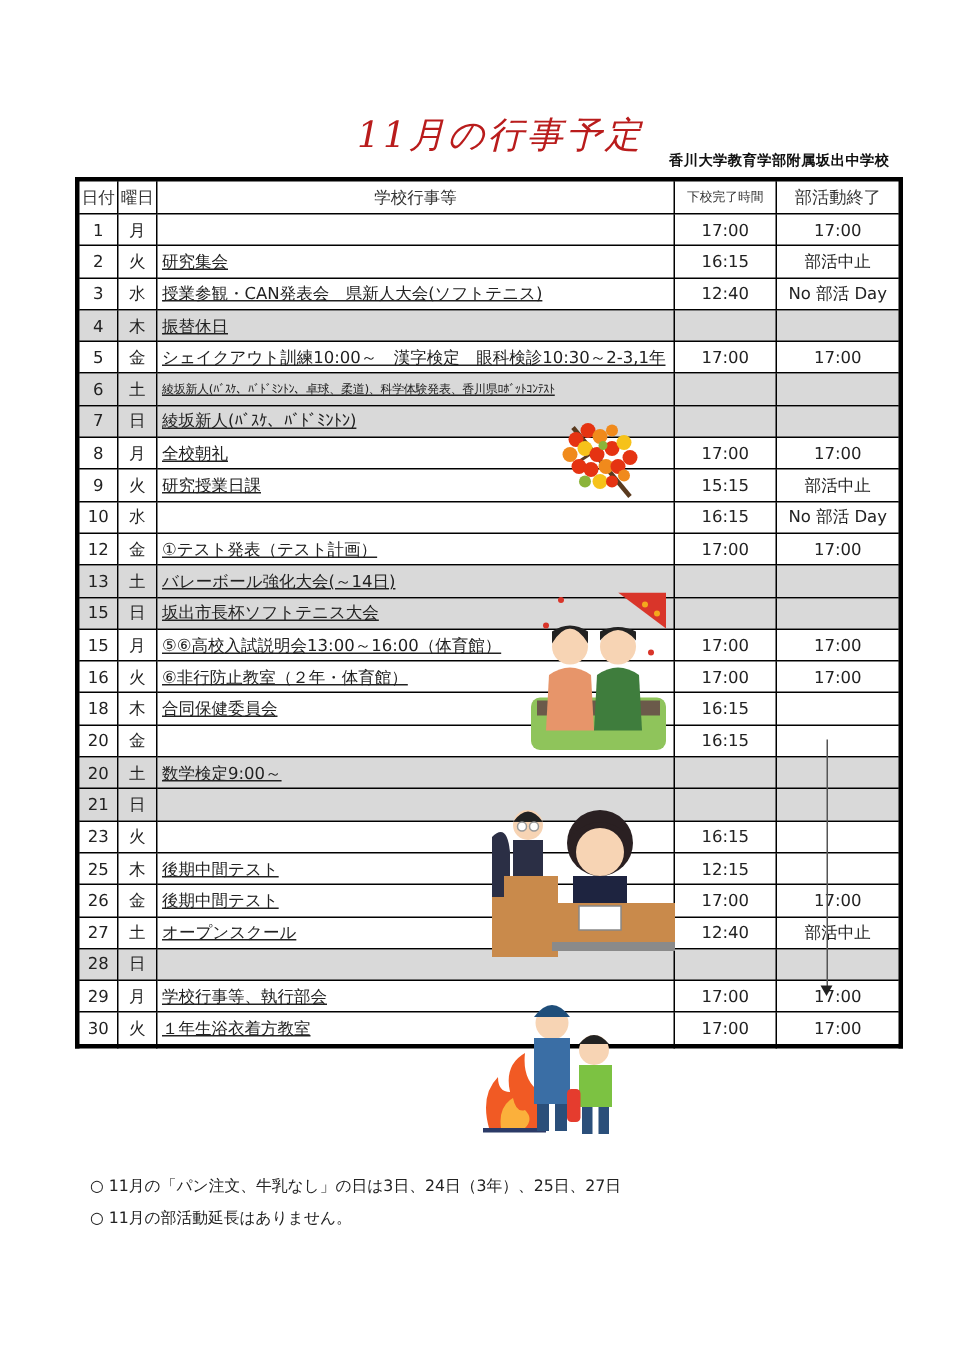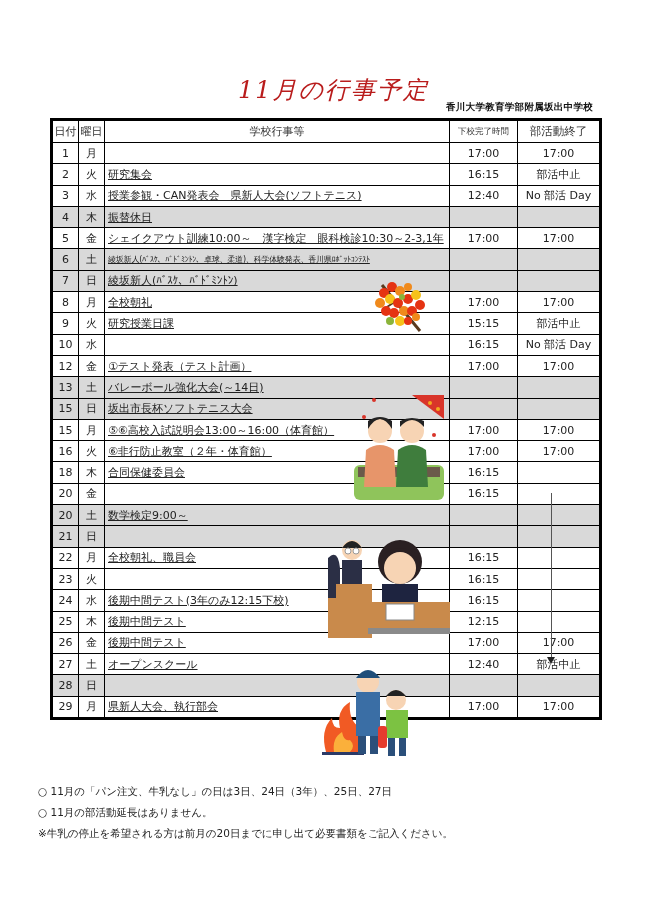--- a/index.html
+++ b/index.html
@@ -13,21 +13,21 @@
                 border:3px solid #000; table-layout:fixed; }
   table.sched td, table.sched th { border:1px solid #000; padding:0; height:20.3px;
                 font-size:11px; font-weight:normal; white-space:nowrap; overflow:hidden; }
   table.sched th { height:21px; font-size:11px; color:#333; text-align:center; }
   th.h-small { font-size:8.5px !important; }
   th.h-club { font-size:11.5px !important; }
   td.c-date, td.c-dow, td.c-time, td.c-club { text-align:center; }
   td.c-event { padding-left:3px !important; text-align:left;text-decoration:underline; }
   td.c-event.small { font-size:8px; letter-spacing:-0.2px;margin-top:18px; }
   tr.weekend td { background:#d9d9d9; }
-  .notes { position:absolute; left:38px; top:781px; font-size:10.5px; line-height:21px; color:#222; }
+  .notes { position:absolute; left:60px; top:781px; font-size:10.5px; line-height:21px; color:#222; }
   .deco { position:absolute; }
   .arrow { position:absolute; left:551px; top:493px; width:1px; height:167px; background:#555; }
   .arrowhead { position:absolute; left:547px; top:657px; width:0; height:0;
                border-left:4px solid transparent; border-right:4px solid transparent; border-top:7px solid #222; }
 </style>
 </head>
 <body>
 
 <div class="title">11月の行事予定</div>
 <div class="school">香川大学教育学部附属坂出中学校</div>
@@ -177,37 +177,23 @@
         <td class="c-club"></td>
       </tr>
       <tr class="weekend">
         <td class="c-date">21</td>
         <td class="c-dow">日</td>
         <td class="c-event"></td>
         <td class="c-time"></td>
         <td class="c-club"></td>
       </tr>
       <tr>
-        <td class="c-date">22</td>
-        <td class="c-dow">月</td>
-        <td class="c-event">全校朝礼、職員会</td>
-        <td class="c-time">16:15</td>
-        <td class="c-club"></td>
-      </tr>
-      <tr>
         <td class="c-date">23</td>
         <td class="c-dow">火</td>
         <td class="c-event"></td>
-        <td class="c-time">16:15</td>
-        <td class="c-club"></td>
-      </tr>
-      <tr>
-        <td class="c-date">24</td>
-        <td class="c-dow">水</td>
-        <td class="c-event">後期中間テスト(3年のみ12:15下校)</td>
         <td class="c-time">16:15</td>
         <td class="c-club"></td>
       </tr>
       <tr>
         <td class="c-date">25</td>
         <td class="c-dow">木</td>
         <td class="c-event">後期中間テスト</td>
         <td class="c-time">12:15</td>
         <td class="c-club"></td>
       </tr>
@@ -228,21 +214,28 @@
       <tr class="weekend">
         <td class="c-date">28</td>
         <td class="c-dow">日</td>
         <td class="c-event"></td>
         <td class="c-time"></td>
         <td class="c-club"></td>
       </tr>
       <tr>
         <td class="c-date">29</td>
         <td class="c-dow">月</td>
-        <td class="c-event">県新人大会、執行部会</td>
+        <td class="c-event">学校行事等、執行部会</td>
+        <td class="c-time">17:00</td>
+        <td class="c-club">17:00</td>
+      </tr>
+      <tr>
+        <td class="c-date">30</td>
+        <td class="c-dow">火</td>
+        <td class="c-event">１年生浴衣着方教室</td>
         <td class="c-time">17:00</td>
         <td class="c-club">17:00</td>
       </tr>
     </tbody>
 </table>
 
 <svg class="deco" style="left:372px;top:279px" width="58" height="58" viewBox="0 0 58 58">
   <line x1="10" y1="6" x2="48" y2="52" stroke="#5a3a1e" stroke-width="3"></line>
   <line x1="24" y1="22" x2="12" y2="30" stroke="#5a3a1e" stroke-width="2"></line>
   <g>
@@ -319,14 +312,13 @@
   <rect x="68" y="72" width="7" height="18" fill="#2b4f7a"></rect>
     <rect x="79" y="72" width="7" height="18" fill="#2b4f7a"></rect>
 </svg>
 
 <div class="arrow"></div>
 <div class="arrowhead"></div>
 
 <div class="notes">
   <div>○ 11月の「パン注文、牛乳なし」の日は3日、24日（3年）、25日、27日</div>
   <div>○ 11月の部活動延長はありません。</div>
-  <div>※牛乳の停止を希望される方は前月の20日までに申し出て必要書類をご記入ください。</div>
 </div>
 
 </body></html>

